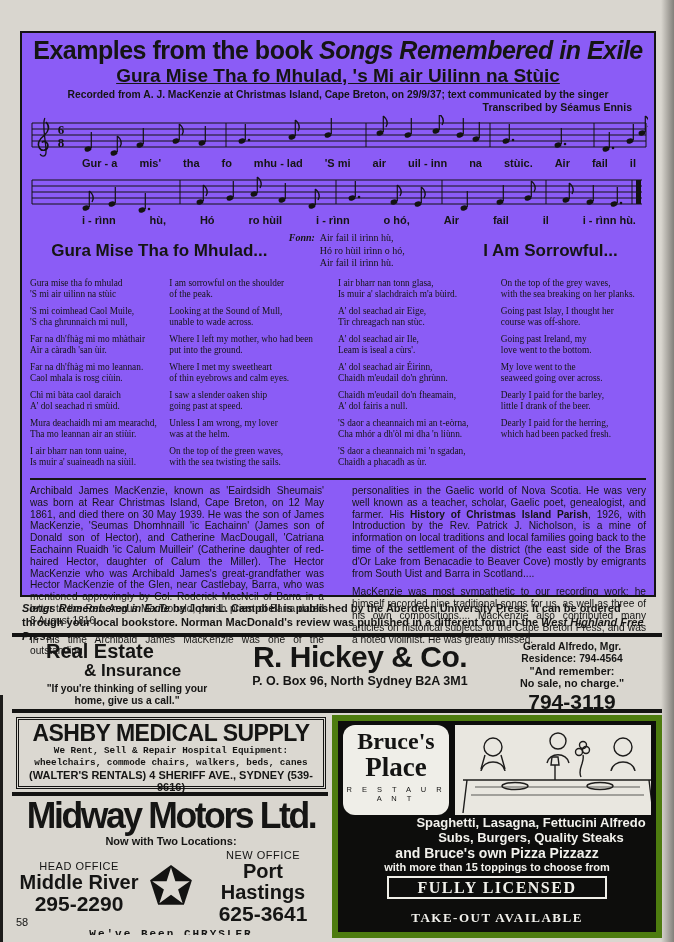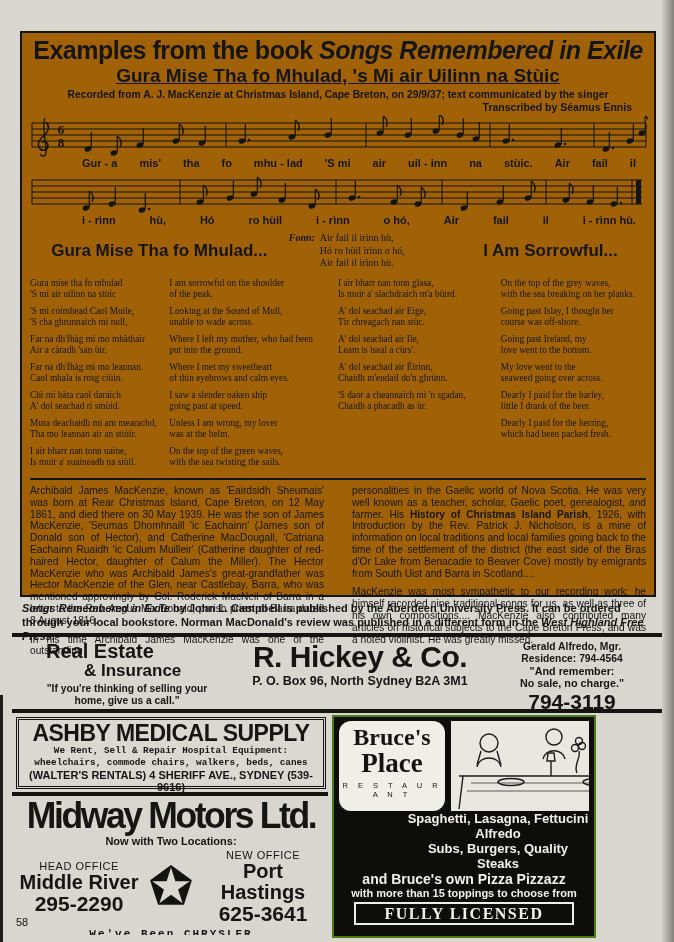--- a/index.html
+++ b/index.html
@@ -5,21 +5,21 @@
   html,body{margin:0;padding:0;}
   body{background:#b9b6b0;}
   .page{position:relative;width:674px;height:942px;background:#d9d6cf;overflow:hidden;
         font-family:"Liberation Sans",sans-serif;color:#151514;}
   .edge-right{position:absolute;right:0;top:0;width:13px;height:942px;
         background:linear-gradient(to right, rgba(0,0,0,0), rgba(45,42,38,.5));}
   .edge-left{position:absolute;left:0;top:695px;width:3px;height:247px;background:#1c1b1a;}
 
   
   .main-box{position:absolute;left:20px;top:31px;width:636px;height:566px;
-        border:2px solid #141414;box-sizing:border-box;padding:4px 8px;background:#a16207;}
+        border:2px solid #141414;box-sizing:border-box;padding:4px 8px;background:#8b5cf6;}
   .title{font-size:25px;font-weight:bold;text-align:center;letter-spacing:-.5px;line-height:27px;}
   .title .bk{font-style:italic;}
   .song-title{font-size:19px;font-weight:bold;text-align:center;line-height:21px;margin-top:1px;text-decoration:underline;}
   .rec-line{font-size:10.3px;font-weight:bold;text-align:center;margin-top:3px;}
   .transcriber{font-size:10.5px;font-weight:bold;text-align:right;padding-right:14px;margin-top:1px;}
 
   
   .music{margin-top:2px;}
   .staff-svg{display:block;width:618px;height:42px;}
   .lyrics-row{display:flex;justify-content:space-between;padding:0 10px 0 52px;
@@ -81,22 +81,22 @@
   .mid-row{display:flex;justify-content:center;align-items:center;gap:8px;margin-top:2px;}
   .mid-office{width:120px;}
   .mid-lbl{font-size:11px;letter-spacing:.5px;}
   .mid-city{font-size:20px;font-weight:bold;line-height:21px;}
   .mid-phone{font-size:21px;font-weight:bold;line-height:22px;}
   .mid-slogan{font-family:"Liberation Mono",monospace;font-weight:bold;font-size:11px;letter-spacing:2px;line-height:13px;margin-top:3px;}
 
   .page-num{position:absolute;left:16px;top:916px;font-size:11px;}
 
   
-  .bruce{position:absolute;left:332px;top:715px;width:264px;height:223px;background:#0d0d0c;
-        box-sizing:border-box;border:2px solid #4d7c0f;color:#f2f1ec;padding:4px 5px;overflow:hidden;}
+  .bruce{position:absolute;left:332px;top:715px;width:330px;height:223px;background:#0d0d0c;
+        box-sizing:border-box;border:6px solid #4d7c0f;color:#f2f1ec;padding:4px 5px;overflow:hidden;}
   .br-top{display:flex;gap:6px;}
   .br-logo{width:106px;height:90px;background:#efeee8;border-radius:12px;color:#141413;
         text-align:center;font-family:"Liberation Serif",serif;padding-top:4px;box-sizing:border-box;}
   .br-name1{font-size:24px;font-weight:bold;line-height:25px;}
   .br-name2{font-size:27px;font-weight:bold;line-height:27px;}
   .br-rest{font-size:7.5px;letter-spacing:4px;font-family:"Liberation Sans",sans-serif;margin-top:4px;}
   .br-art{flex:1;height:90px;background:#e9e7e0;overflow:hidden;}
   .br-menu12{font-size:13px;font-weight:bold;text-align:center;padding-left:68px;line-height:15px;}
   .br-menu3{font-size:14px;font-weight:bold;text-align:center;line-height:16px;}
   .br-menu4{font-size:11px;font-weight:bold;text-align:center;line-height:13px;}
@@ -295,20 +295,24 @@
         </div>
       <div class="vcol vc3">
           <div class="stanza">I air bharr nan tonn glasa,
 Is muir a' slachdraich m'a bùird.</div>
           <div class="stanza">A' dol seachad air Eige,
 Tìr chreagach nan stùc.</div>
           <div class="stanza">A' dol seachad air Ile,
 Leam is ìseal a cùrs'.</div>
           <div class="stanza">A' dol seachad air Éirinn,
 Chaidh m'eudail do'n ghrùnn.</div>
+          <div class="stanza">Chaidh m'eudail do'n fheamain,
+A' dol fairis a null.</div>
+          <div class="stanza">'S daor a cheannaich mi an t-eòrna,
+Cha mhór a dh'òl mi dha 'n liùnn.</div>
           <div class="stanza">'S daor a cheannaich mi 'n sgadan,
 Chaidh a phacadh as ùr.</div>
         </div>
       <div class="vcol vc4">
           <div class="stanza">On the top of the grey waves,
 with the sea breaking on her planks.</div>
           <div class="stanza">Going past Islay, I thought her
 course was off-shore.</div>
           <div class="stanza">Going past Ireland, my
 love went to the bottom.</div>

